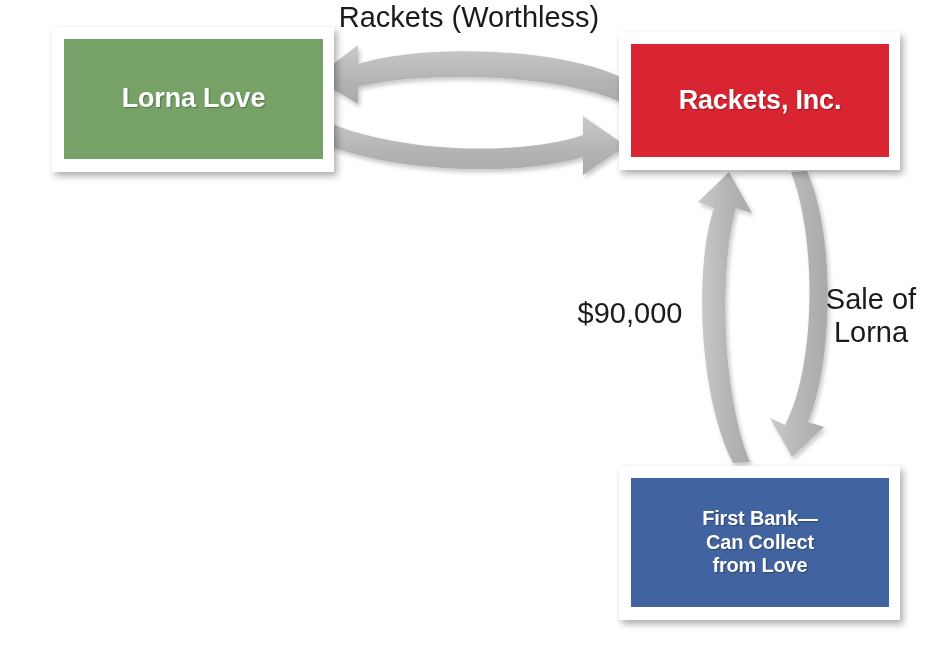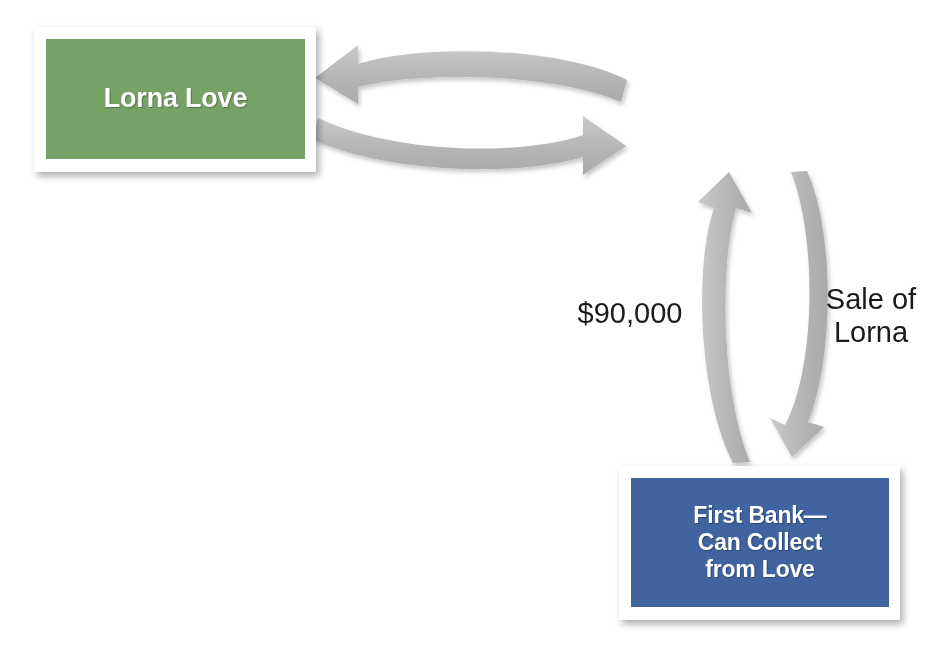--- a/index.html
+++ b/index.html
@@ -40,21 +40,21 @@
     color: #ffffff;
     font-weight: bold;
     text-align: center;
     line-height: 1.18;
     text-shadow: 1px 1px 1px rgba(0,0,0,0.30);
     letter-spacing: -0.2px;
   }
 
   
   #node-lorna {
-    left: 34px;
+    left: 52px;
     top: 27px;
     width: 282px;
     height: 145px;
     padding: 12px 11px 13px 12px;
   }
   #node-lorna .label { font-size: 27px; }
 
   
   #node-rackets {
     left: 619px;
@@ -66,21 +66,21 @@
   #node-rackets .label { font-size: 27px; }
 
   
   #node-bank {
     left: 619px;
     top: 466px;
     width: 281px;
     height: 154px;
     padding: 12px 11px 13px 12px;
   }
-  #node-bank .label { font-size: 23px; }
+  #node-bank .label { font-size: 20px; }
 
   
   .edge-label {
     position: absolute;
     color: #1a1a1a;
     font-size: 29px;
     line-height: 1.14;
     white-space: pre-line;
     text-align: center;
   }
@@ -164,29 +164,35 @@
                Z"></path>
     </g>
   </svg>
 
   <div class="node" id="node-lorna">
     <div class="fill" style="background:#76a267;">
       <span class="label">Lorna Love</span>
     </div>
   </div>
 
+  <div class="node" id="node-rackets">
+    <div class="fill" style="background:#d92432;">
+      <span class="label">Rackets, Inc.</span>
+    </div>
+  </div>
 
   <div class="node" id="node-bank">
     <div class="fill" style="background:#41639f;">
       <span class="label" style="white-space:pre-line;">First Bank—
 Can Collect
 from Love</span>
     </div>
   </div>
 
+  <div class="edge-label" id="label-rackets-worthless">Rackets (Worthless)</div>
 
 
   <div class="edge-label" id="label-amount">$90,000</div>
 
   <div class="edge-label" id="label-sale-of-note">Sale of
 Lorna</div>
 
 </div>
 
 </body></html>

